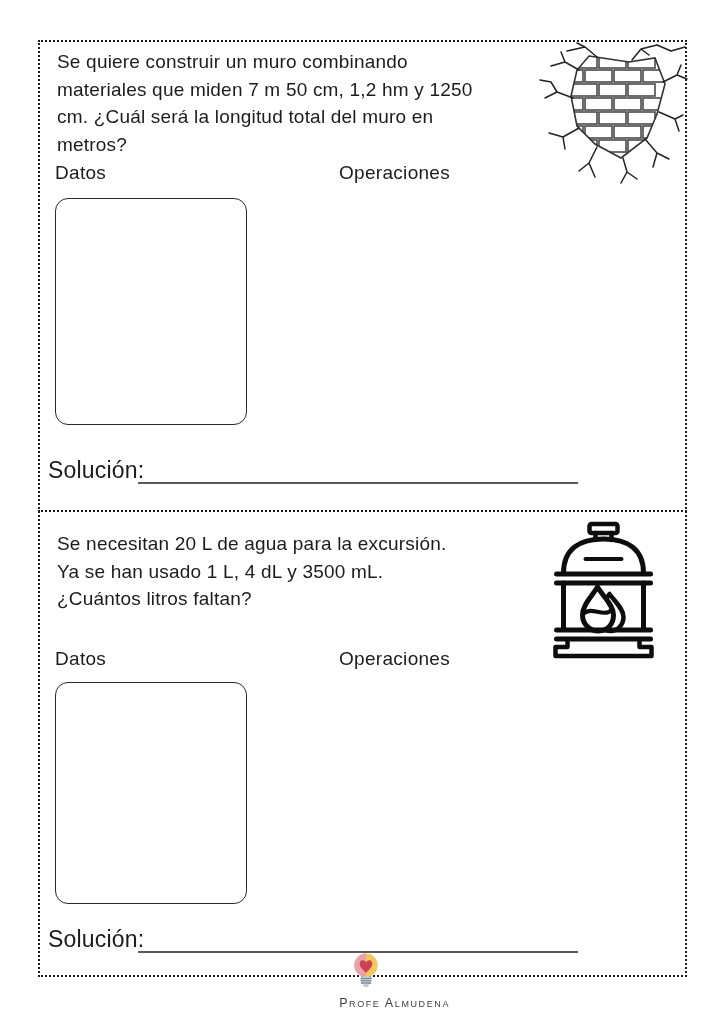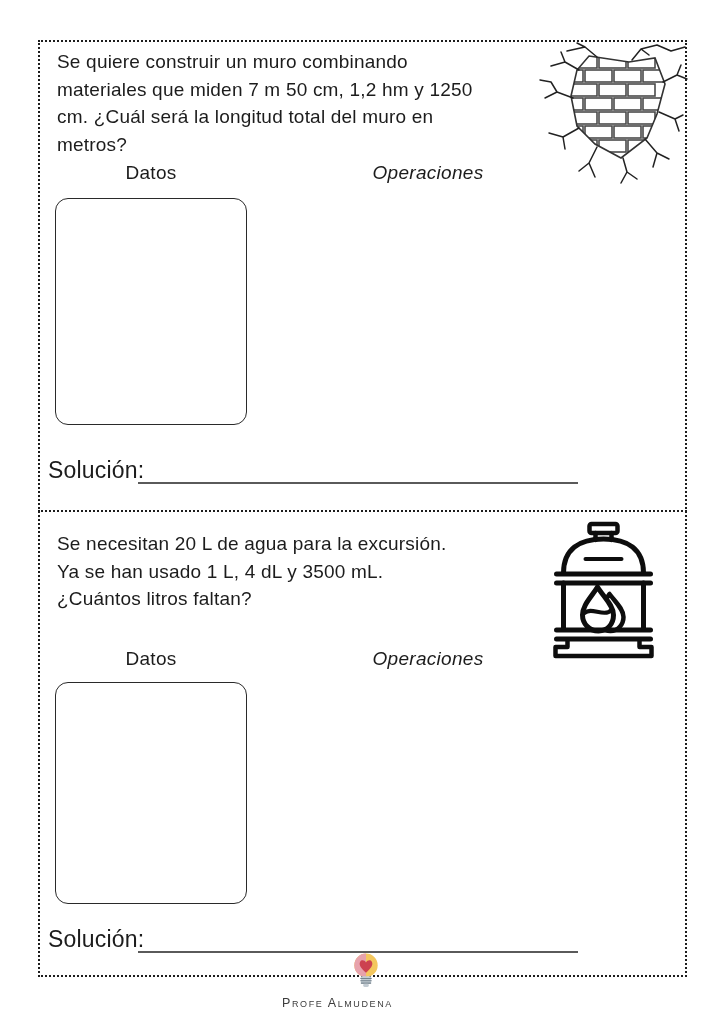--- a/index.html
+++ b/index.html
@@ -32,25 +32,25 @@
     letter-spacing: 0.2px;
     white-space: pre-line;
     color: #1c1c1c;
   }
   .problem-text.p1 { top: 48px; }
   .problem-text.p2 { top: 530px; }
   .col-label {
     position: absolute;
     font-size: 19px;
     letter-spacing: 0.3px;
-    text-align: center;
+    text-align: left;
     color: #1c1c1c;
   }
   .datos-label  { left: 55px; width: 192px; }
-  .oper-label   { left: 347px; width: 162px; font-style: italic; }
+  .oper-label   { left: 339px; width: 162px; }
   .row1 .datos-label, .row1 .oper-label { top: 162px; }
   .row2 .datos-label, .row2 .oper-label { top: 648px; }
   .datos-box {
     position: absolute;
     left: 55px;
     width: 190px;
     border: 1.6px solid #2a2a2a;
     border-radius: 13px;
     background: #ffffff;
   }
@@ -73,21 +73,21 @@
     border-bottom: 2px solid #5a5a5a;
   }
   .solucion-line.l1 { top: 482px; }
   .solucion-line.l2 { top: 951px; }
   .brick-icon { position: absolute; left: 537px; top: 40px; width: 152px; height: 146px; }
   .tank-icon  { position: absolute; left: 551px; top: 521px; width: 106px; height: 142px; }
   .brand-logo {
     position: absolute;
     left: 282px; top: 952px;
     width: 168px;
-    text-align: left;
+    text-align: right;
     z-index: 5;
   }
   .bulb-icon { display: block; margin: 0 auto; width: 38px; height: 46px; }
   .brand-name {
     display: block;
     margin-top: -2px;
     font-size: 12.5px;
     font-variant: small-caps;
     letter-spacing: 1.6px;
     color: #3c3c3c;

